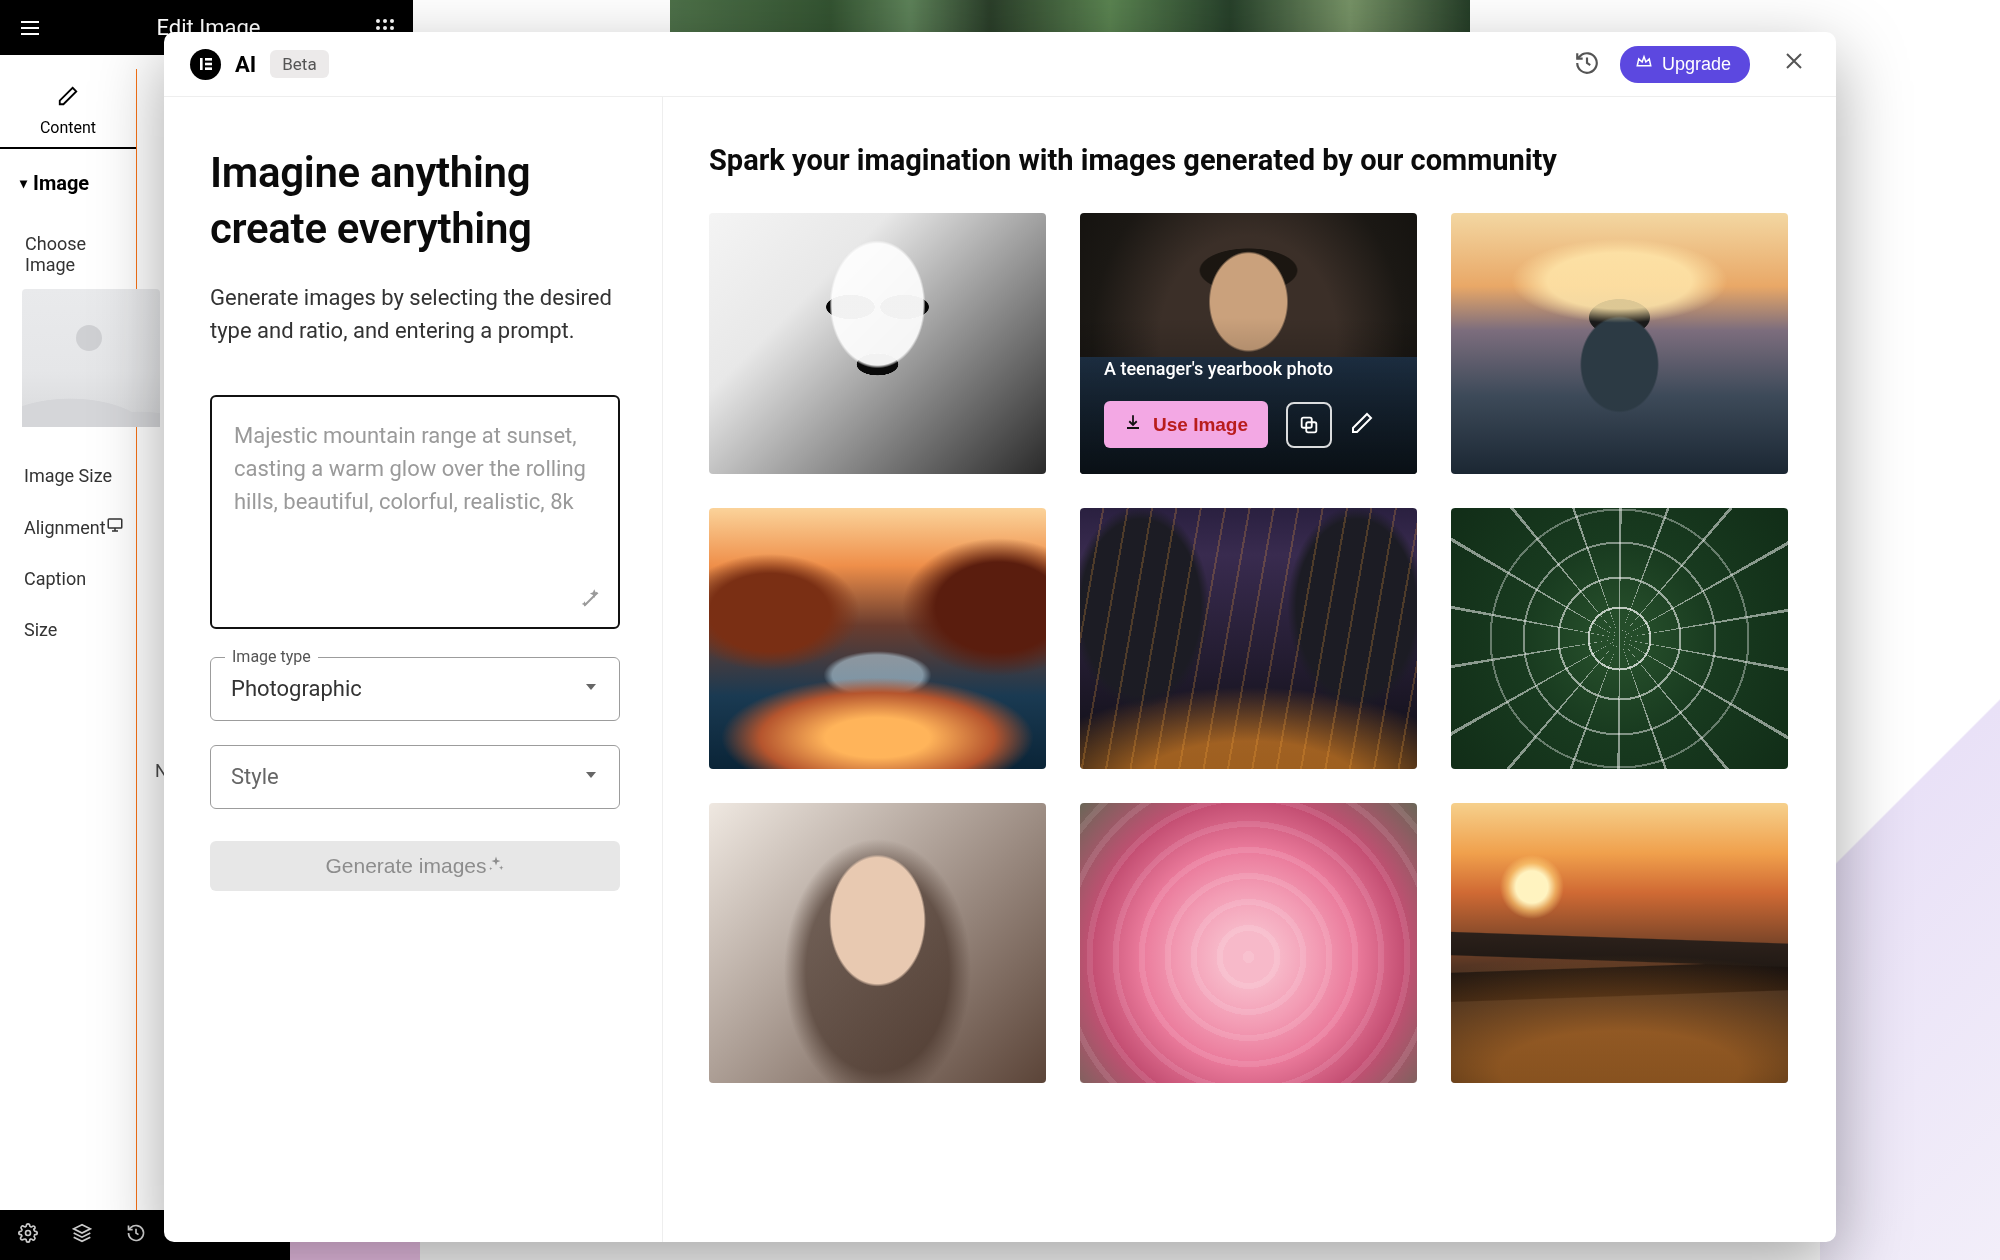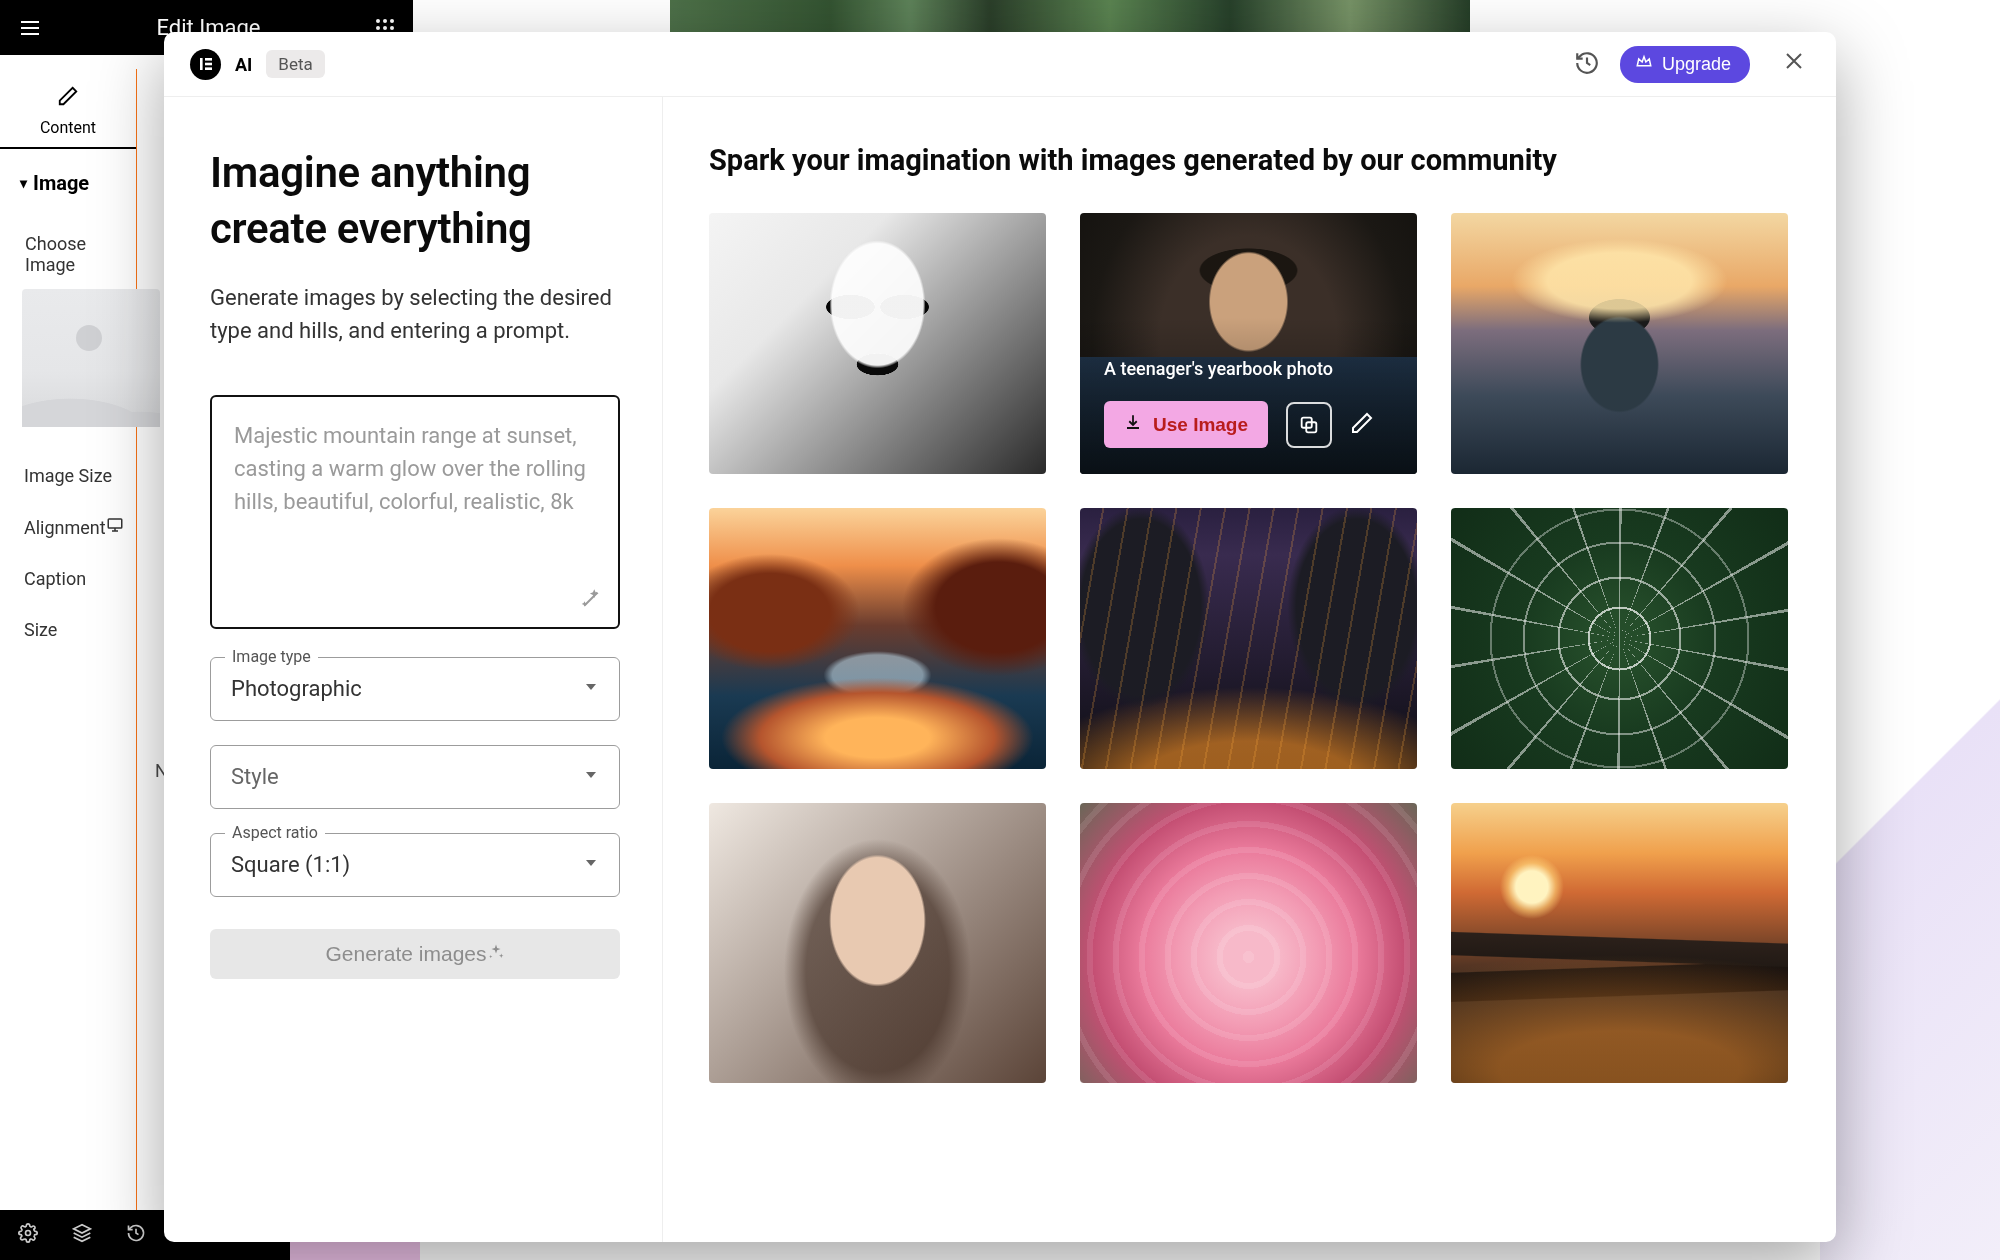--- a/index.html
+++ b/index.html
@@ -35,21 +35,21 @@
     .hero-strip { position:absolute; top:0; left:670px; width:800px; height:32px; background: linear-gradient(90deg,#5c7a58 0%, #3f5a3d 20%, #6e8d6a 30%, #334432 40%, #6b8e63 55%, #304633 70%, #88a07a 85%, #2e4330 100%); filter: saturate(1.3) brightness(.9); }
     
     
     .editor-footer { position:absolute; left:0; bottom:0; width:413px; height:50px; background:#000; display:flex; align-items:center; padding:0 18px; gap:34px; color:#ccc; }
     .editor-footer .publish { position:absolute; left:290px; top:0; height:50px; width:130px; background:#efc3ea; color:#111; display:flex; align-items:center; justify-content:center; font-size:17px; gap:22px; }
     
     
     .modal { position:absolute; left:164px; top:32px; width:1672px; height:1210px; background:#fff; border-radius:10px; box-shadow: 0 24px 70px rgba(0,0,0,.35); z-index:5; overflow:hidden; display:flex; flex-direction:column; }
     .modal-header { height:65px; display:flex; align-items:center; padding: 0 26px; border-bottom:1px solid #eee; gap:14px; }
     .e-logo { width:31px; height:31px; border-radius:50%; background:#000; display:flex; align-items:center; justify-content:center; }
-    .ai-label { font-size:18px; font-weight:700; }
+    .ai-label { font-size:22px; font-weight:700; }
     .beta-badge { background:#eceaea; color:#555; padding:4px 12px; border-radius:6px; font-size:17px; }
     .header-spacer { flex:1; }
     .history-btn { background:none; border:none; cursor:pointer; padding:6px; color:#555; }
     .upgrade-btn { background:#5c48e0; color:#fff; border:none; border-radius:18px; padding:7px 19px 7px 15px; font-size:18px; font-weight:500; display:flex; align-items:center; gap:9px; cursor:pointer; }
     .close-btn { background:none; border:none; cursor:pointer; padding:6px 4px 6px 18px; color:#555; font-size:24px; }
     
     .modal-body { flex:1; display:flex; overflow:hidden; }
     .sidebar { width:499px; border-right:1px solid #eee; padding: 48px 46px 30px; overflow-y:auto; }
     .title-h1 { font-size:42px; font-weight:600; line-height:1.33; letter-spacing:-.3px; color:#0b0b0b; }
     .subtitle { font-size:22px; color:#333; line-height:1.5; margin-top:24px; }
@@ -241,21 +241,21 @@
       <svg class="ic24" viewBox="0 0 24 24" fill="none" stroke="#555" stroke-width="2">
           <path d="M5 5l14 14M19 5L5 19"></path>
         </svg>
     </button>
   </div>
 
   <div class="modal-body">
 
     <div class="sidebar">
       <h1 class="title-h1">Imagine anything create everything</h1>
-      <p class="subtitle">Generate images by selecting the desired type and hills, and entering a prompt.</p>
+      <p class="subtitle">Generate images by selecting the desired type and ratio, and entering a prompt.</p>
 
       <div class="prompt-box">
         <textarea class="prompt-ta" placeholder="Majestic mountain range at sunset, casting a warm glow over the rolling hills, beautiful, colorful, realistic, 8k" style=""></textarea>
         <button class="magic-btn">
           <svg class="ic26" viewBox="0 0 24 24" fill="none" stroke="#9a9a9a" stroke-width="1.8">
               <path d="M6 18L18 6"></path>
               <path d="M15 3l1.2 2.8L19 7l-2.8 1.2L15 11l-1.2-2.8L11 7l2.8-1.2L15 3z" fill="#9a9a9a" stroke="none"></path>
               <path d="M6 14l.8 1.8L8.6 16.6l-1.8.8L6 19.2l-.8-1.8L3.4 16.6l1.8-.8L6 14z" fill="#9a9a9a" stroke="none"></path>
             </svg>
         </button>
@@ -269,27 +269,20 @@
             </svg></span>
       </div>
 
       <div class="select-wrap placeholder" style="margin-top:24px">
         <span class="value">Style</span>
         <span class="chev"><svg class="ic16" viewBox="0 0 16 16" fill="#666">
               <polygon points="3,5 13,5 8,11"></polygon>
             </svg></span>
       </div>
 
-      <div class="select-wrap" style="margin-top:24px">
-        <span class="float-lbl">Aspect ratio</span>
-        <span class="value">Square (1:1)</span>
-        <span class="chev"><svg class="ic16" viewBox="0 0 16 16" fill="#666">
-              <polygon points="3,5 13,5 8,11"></polygon>
-            </svg></span>
-      </div>
 
       <button class="gen-btn" disabled="">
         <span>Generate images</span>
         <span><svg class="sparkle" viewBox="0 0 24 24" fill="#8d8d8d">
               <path d="M12 2l1.5 4.5L18 8l-4.5 1.5L12 14l-1.5-4.5L6 8l4.5-1.5L12 2zM19 14l.8 2.2L22 17l-2.2.8L19 20l-.8-2.2L16 17l2.2-.8L19 14zM5 16l.6 1.6L7.2 18.2 5.6 18.8 5 20.4l-.6-1.6L2.8 18.2l1.6-.6L5 16z"></path>
             </svg></span>
       </button>
     </div>
 
     <div class="gallery">

